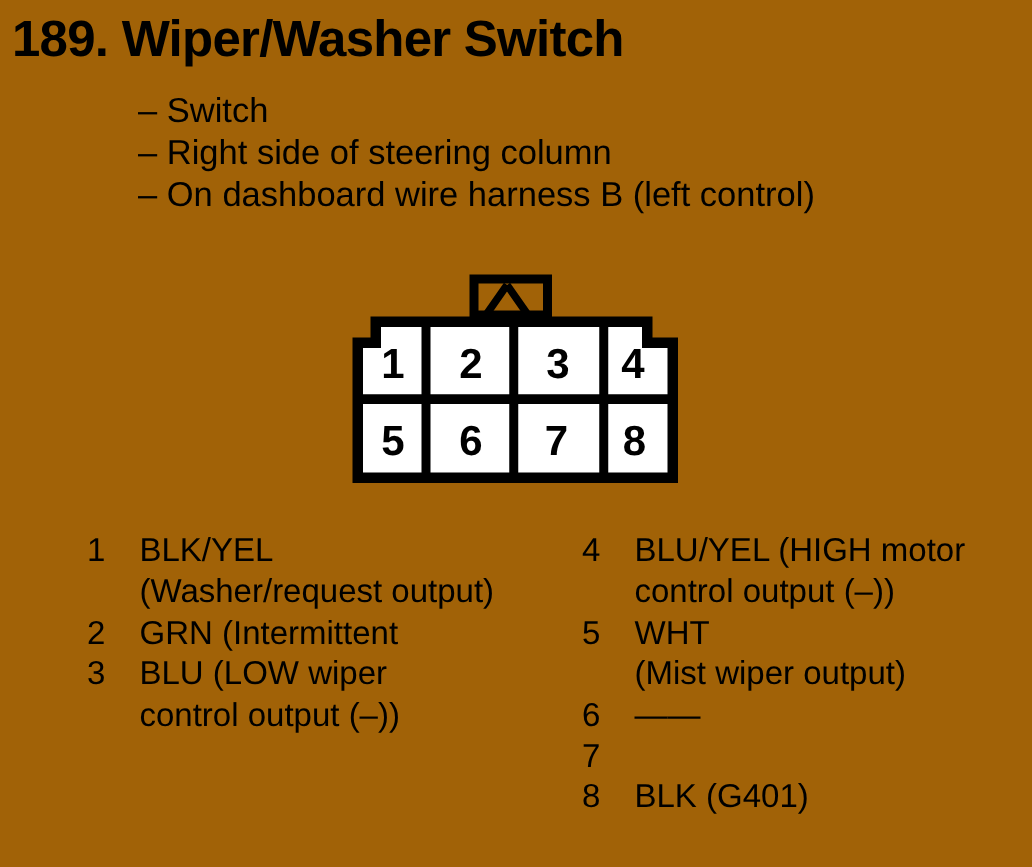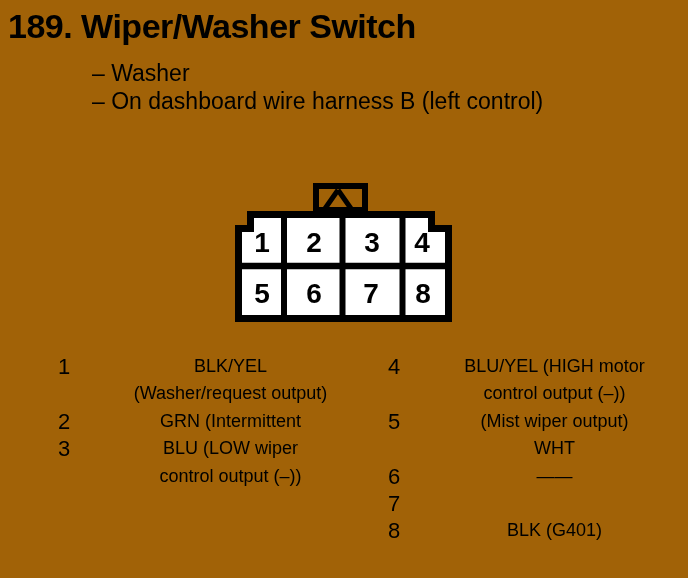--- a/index.html
+++ b/index.html
@@ -52,35 +52,35 @@
   .pin-column.right { left: 388px; width: 298px; }
   .pin-row { display: flex; align-items: flex-start; }
   .pin-num {
     flex: 0 0 35px;
     font-size: 22px;
     line-height: 27.4px;
   }
   .pin-desc { flex: 1; }
   .pin-line {
     display: block;
-    font-size: 18px;
+    font-size: 22px;
     line-height: 27.4px;
     white-space: nowrap;
-    text-align: center;
   }
 </style>
 </head>
 <body>
 
 <div class="page">
 
   <h1 class="title">189. Wiper/Washer Switch</h1>
 
   <div class="notes">
-    <div class="note-line">– Washer</div>
+    <div class="note-line">– Switch</div>
+    <div class="note-line">– Right side of steering column</div>
     <div class="note-line">– On dashboard wire harness B (left control)</div>
   </div>
 
   <svg class="connector-svg" width="230" height="152" viewBox="230 178 230 152" xmlns="http://www.w3.org/2000/svg">
 
     <rect x="316" y="186" width="49" height="24" fill="none" stroke="#000000" stroke-width="6"></rect>
     <path d="M338 190 L324 210 M338 190 L352 210" fill="none" stroke="#000000" stroke-width="5"></path>
 
     <path d="M250.5 214.5 H431.5 V228.5 H448.5 V318.5 H238.5 V228.5 H250.5 Z" fill="#ffffff" stroke="#000000" stroke-width="7" stroke-linejoin="miter"></path>
 
@@ -126,22 +126,22 @@
     <div class="pin-row">
       <span class="pin-num">4</span>
       <span class="pin-desc">
         <span class="pin-line">BLU/YEL (HIGH motor</span>
         <span class="pin-line">control output (–))</span>
       </span>
     </div>
     <div class="pin-row">
       <span class="pin-num">5</span>
       <span class="pin-desc">
+        <span class="pin-line">WHT</span>
         <span class="pin-line">(Mist wiper output)</span>
-        <span class="pin-line">WHT</span>
       </span>
     </div>
     <div class="pin-row">
       <span class="pin-num">6</span>
       <span class="pin-desc">
         <span class="pin-line">——</span>
       </span>
     </div>
     <div class="pin-row">
       <span class="pin-num">7</span>

